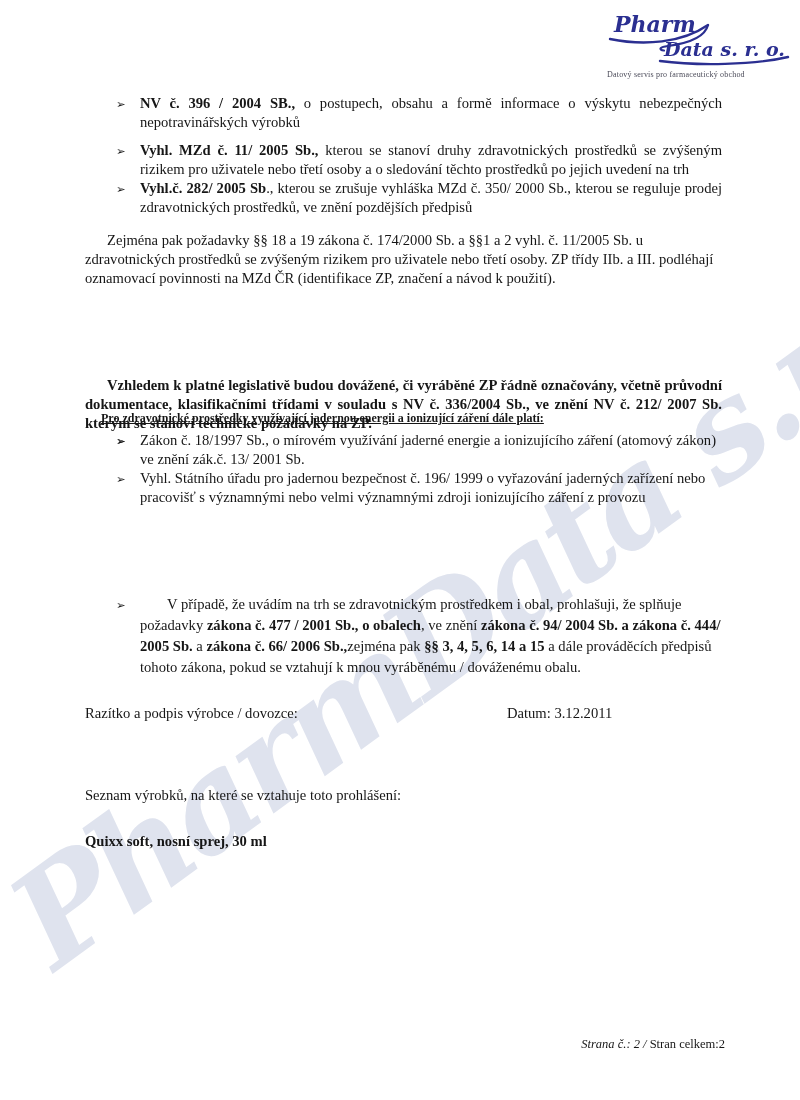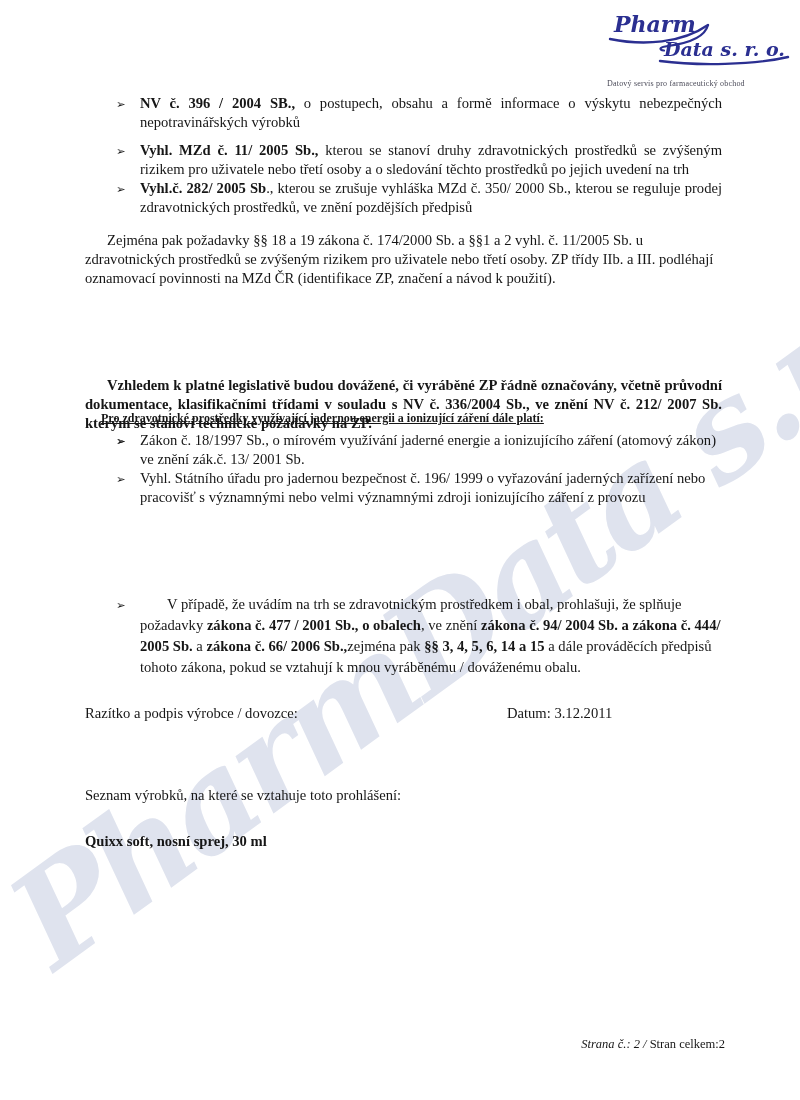--- a/index.html
+++ b/index.html
@@ -35,21 +35,21 @@
   
   .logo {
     position: absolute;
     left: 602px;
     top: 12px;
     width: 196px;
     z-index: 2;
   }
   .logo svg { display:block; }
   .logo .tagline {
-    margin-top: 11px;
+    margin-top: 2px;
     padding-left: 5px;
     font-size: 8px;
     letter-spacing: 0.2px;
     color: #4a4a58;
     font-family: "Liberation Serif", serif;
     white-space: nowrap;
   }
 
   
   .block {

